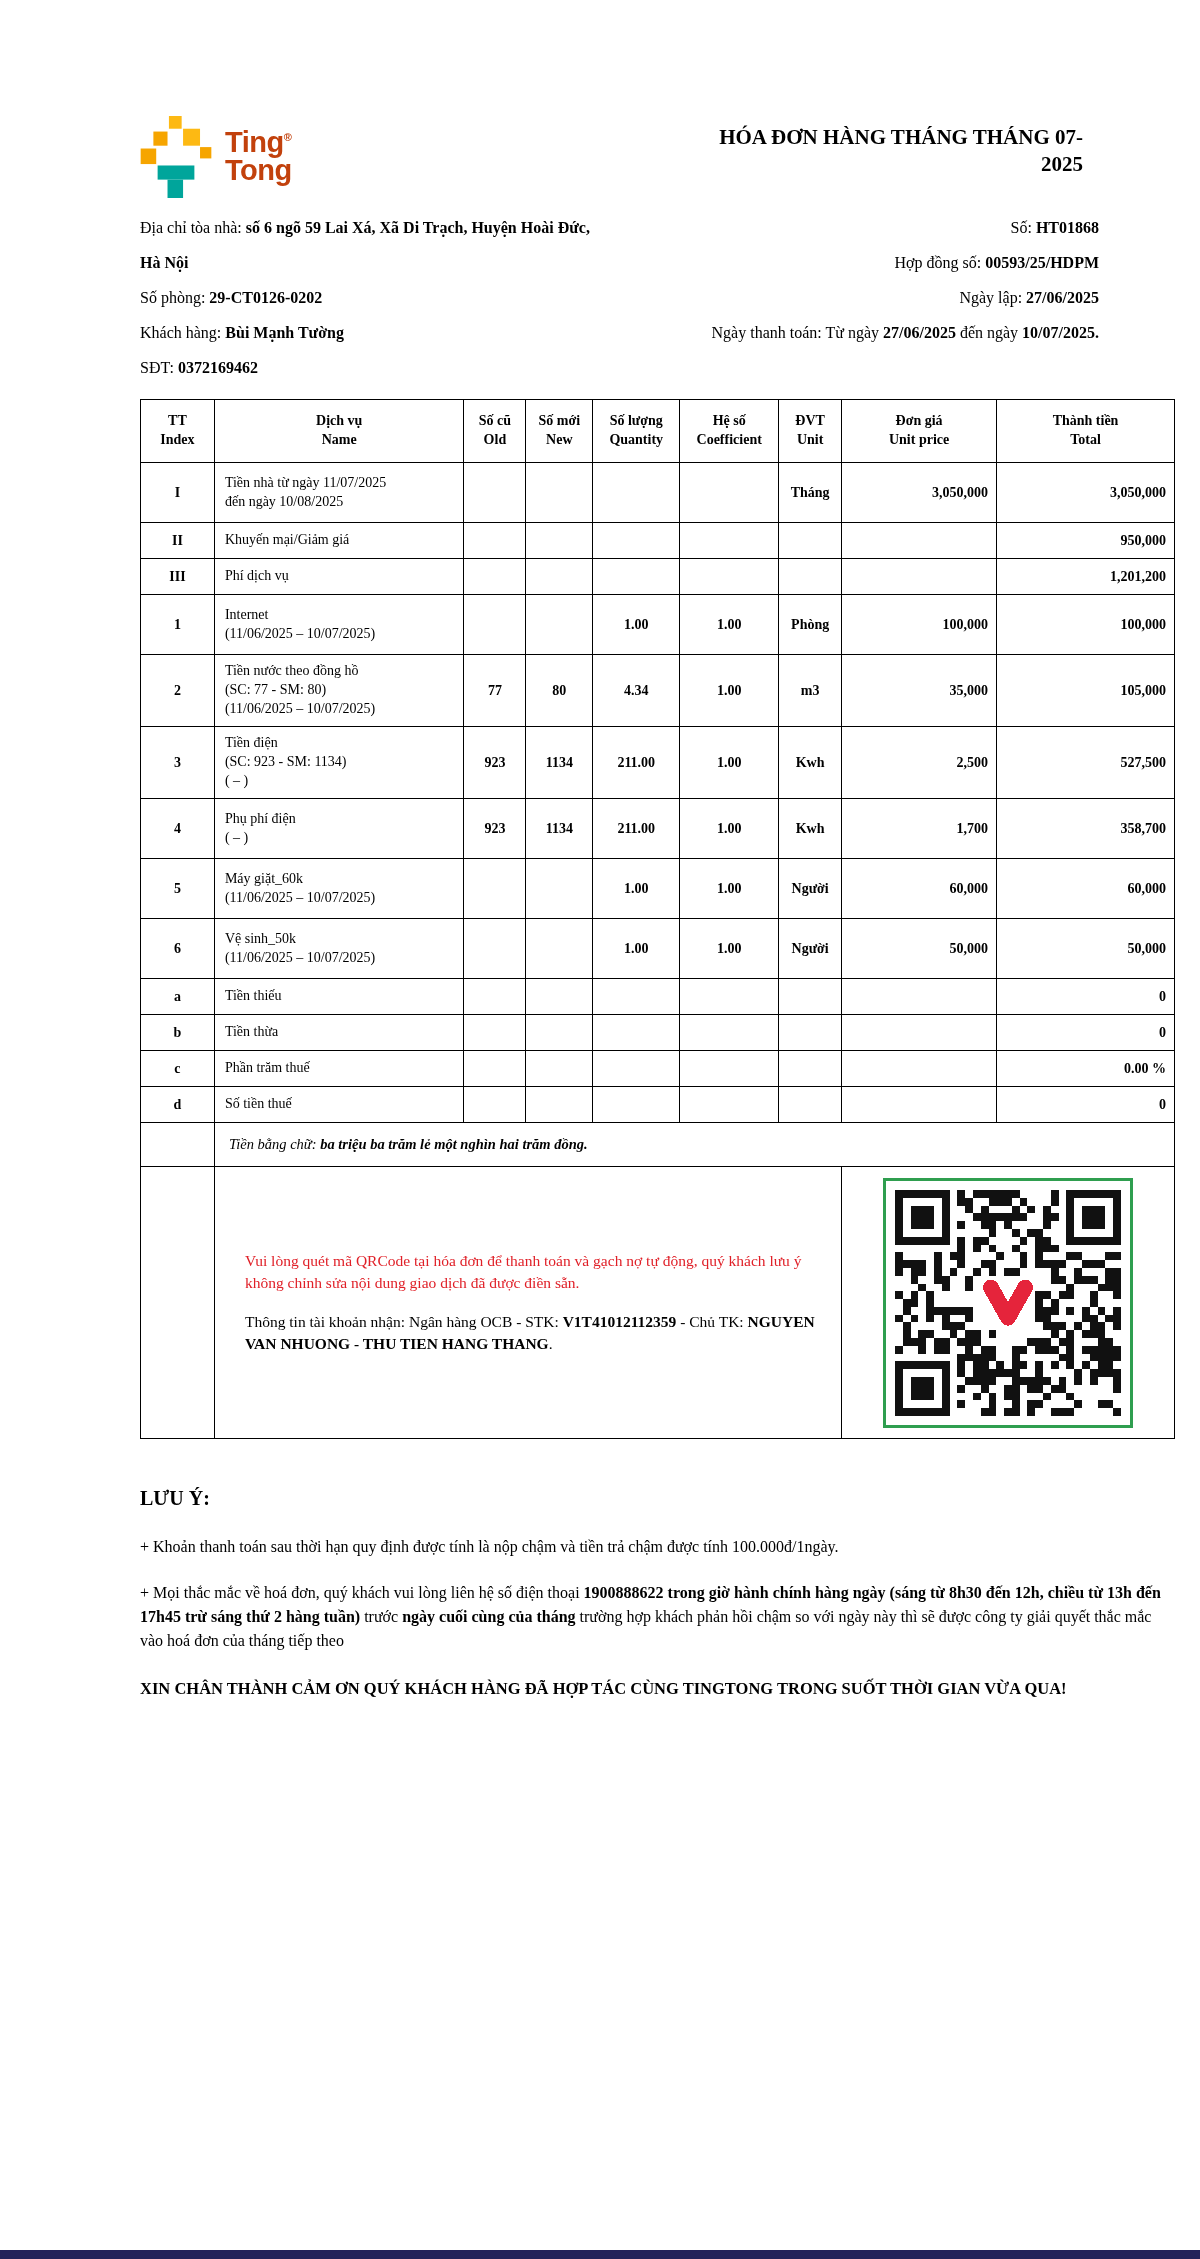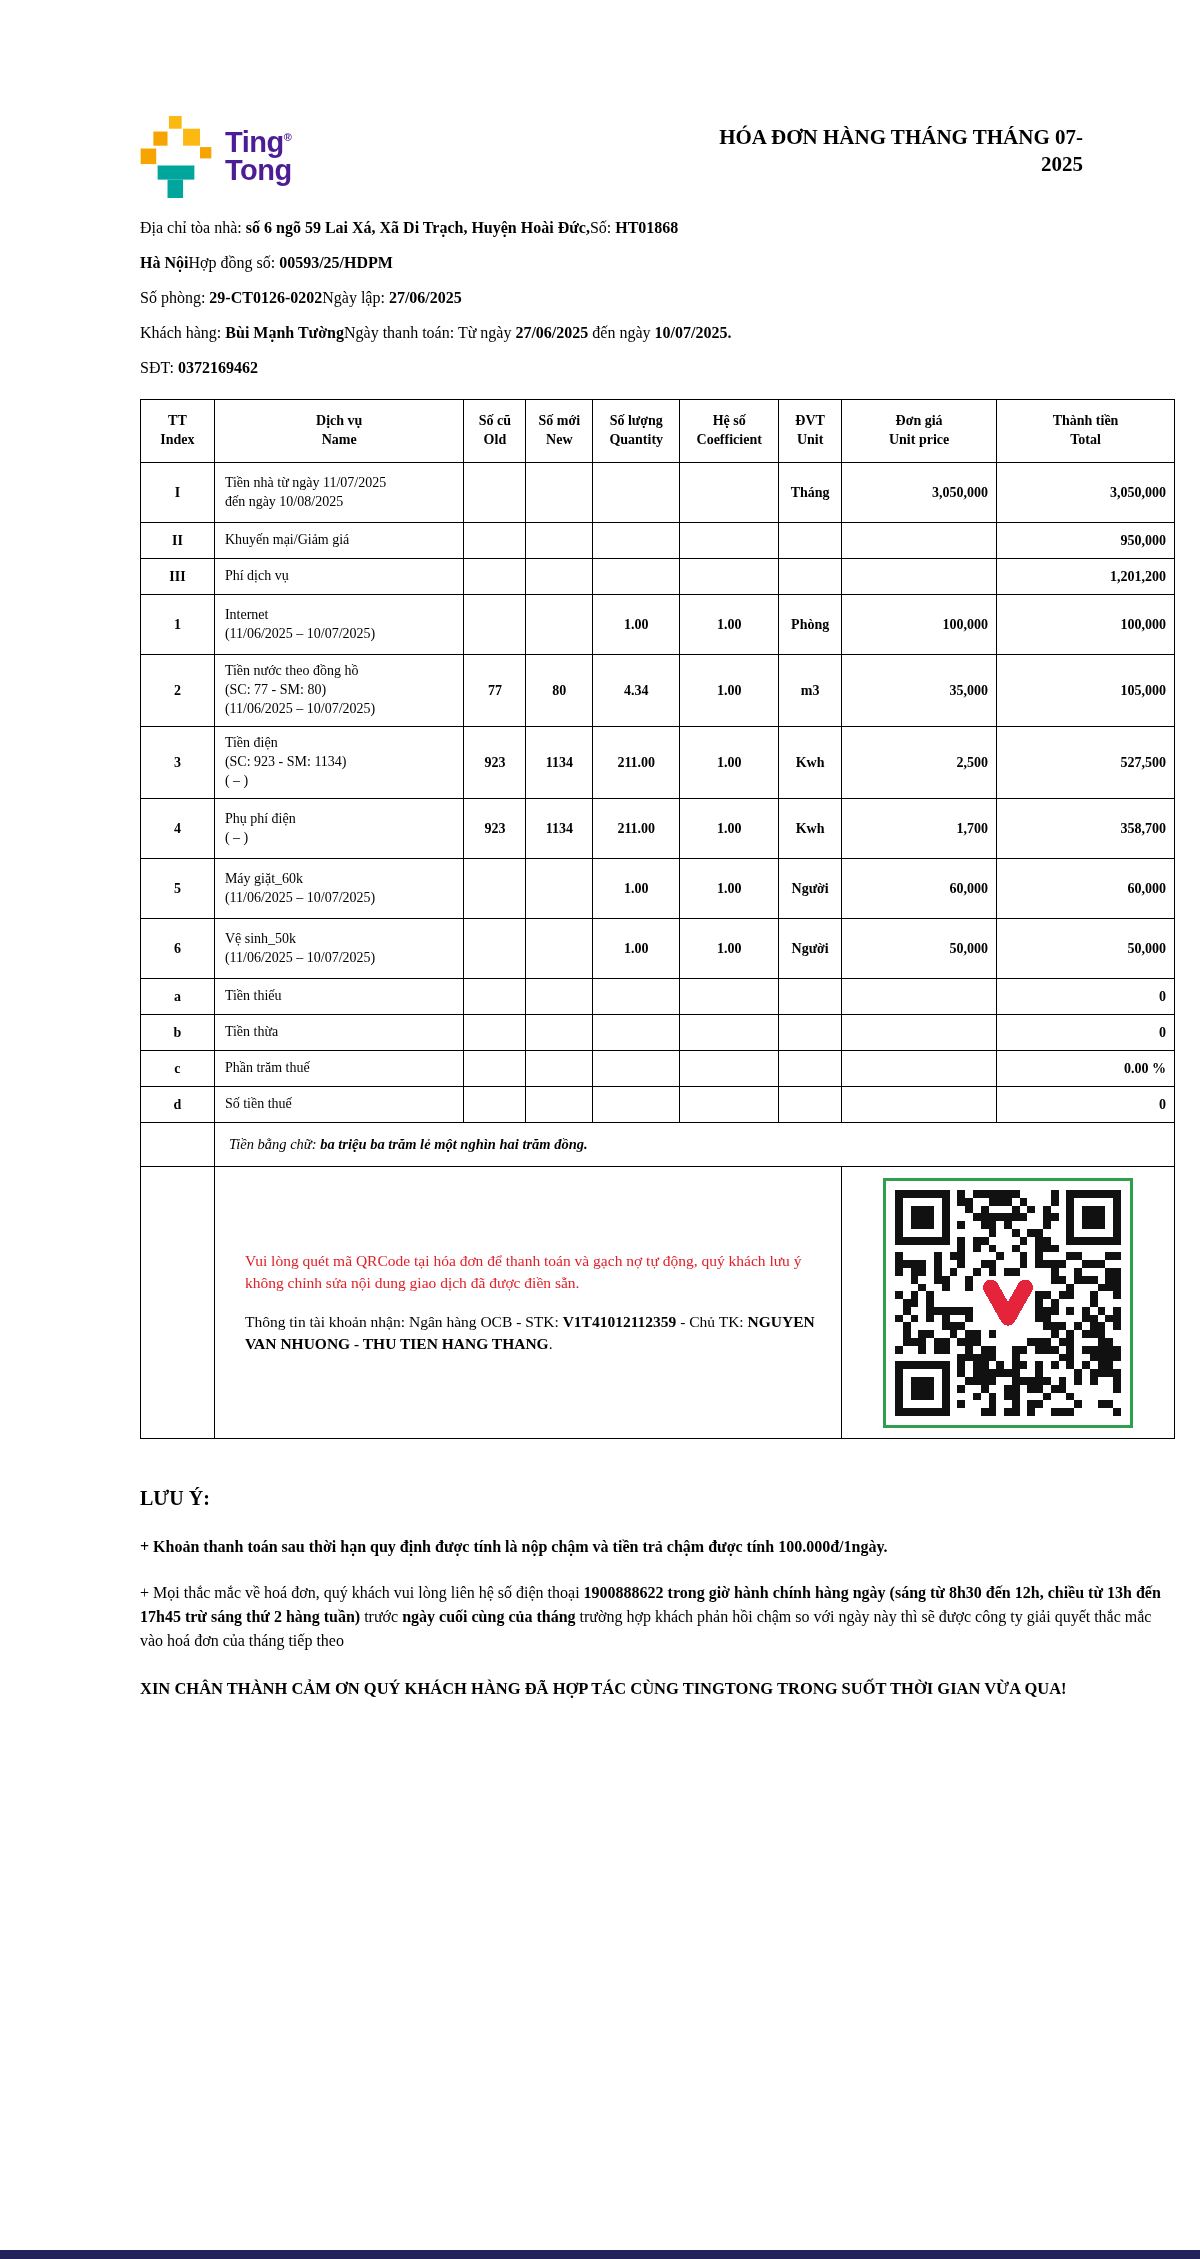--- a/index.html
+++ b/index.html
@@ -5,27 +5,27 @@
   html,body{margin:0;padding:0;background:#ffffff;}
   .page{position:relative;width:1200px;height:2259px;background:#fff;overflow:hidden;
         font-family:"Liberation Serif",serif;color:#000;}
   .content{margin-left:140px;width:1035px;}
 
   
   .header-row{display:flex;justify-content:space-between;align-items:flex-start;padding-top:116px;}
   .logo{display:flex;gap:13px;align-items:flex-start;}
   .logo-icon svg{width:72px;height:82px;display:block;}
   .logo-text{font-family:"Liberation Sans",sans-serif;font-weight:bold;font-size:29px;
-             line-height:0.95;color:#4c1d95;letter-spacing:-0.5px;margin-top:13px;}
+             line-height:0.95;color:#c2410c;letter-spacing:-0.5px;margin-top:13px;}
   .logo-text sup{font-size:11px;font-weight:bold;}
   .doc-title{text-align:right;font-weight:bold;font-size:21px;line-height:1.3;padding-right:92px;margin-top:8px;}
 
   
   .info-grid{margin-top:12px;font-size:16px;}
-  .info-row{display:flex;line-height:35px;}
+  .info-row{display:flex;justify-content:space-between;line-height:35px;}
   .info-left{text-align:left;}
   .info-right{text-align:right;padding-right:76px;}
   .val{font-weight:bold;}
 
   
   table.invoice{width:100%;border-collapse:collapse;margin-top:14px;font-size:14px;}
   table.invoice th,table.invoice td{border:1.5px solid #000;padding:3px 8px;vertical-align:middle;}
   table.invoice th{font-weight:bold;text-align:center;height:56px;line-height:1.35;}
   .c-idx{text-align:center;font-weight:bold;}
   .c-name{text-align:left;font-weight:normal;padding-left:10px !important;line-height:1.35;}
@@ -40,21 +40,21 @@
   tr.qr-row{height:272px;padding-left:38px;}
   .qr-text-cell{padding:10px 16px 10px 30px !important;vertical-align:middle;}
   .notice-red{color:#e02028;margin:0 0 16px 0;line-height:1.45;font-size:15.5px;font-weight:normal;}
   .account{margin:0;line-height:1.45;font-size:15.5px;font-weight:normal;}
   .qr-cell{text-align:center;vertical-align:middle;}
   .qr-box{display:inline-block;border:3px solid #2f9e4f;padding:9px;background:#fff;line-height:0;}
 
   
   .notes{margin-top:44px;font-size:16px;line-height:1.5;}
   .notes-heading{font-weight:bold;font-size:20px;margin:0 0 22px 0;}
-  .note1{font-weight:bold;margin:0 0 22px 0;}
+  .note1{font-weight:normal;margin:0 0 22px 0;}
   .note2{margin:0 0 24px 0;}
   .thanks{font-weight:bold;font-size:16.5px;margin:0;line-height:1.45;}
 
   .bottom-bar{position:absolute;left:0;bottom:0;width:100%;height:9px;background:#23225a;}
 </style>
 </head>
 <body>
 
 <div class="page">
   <div class="content">

